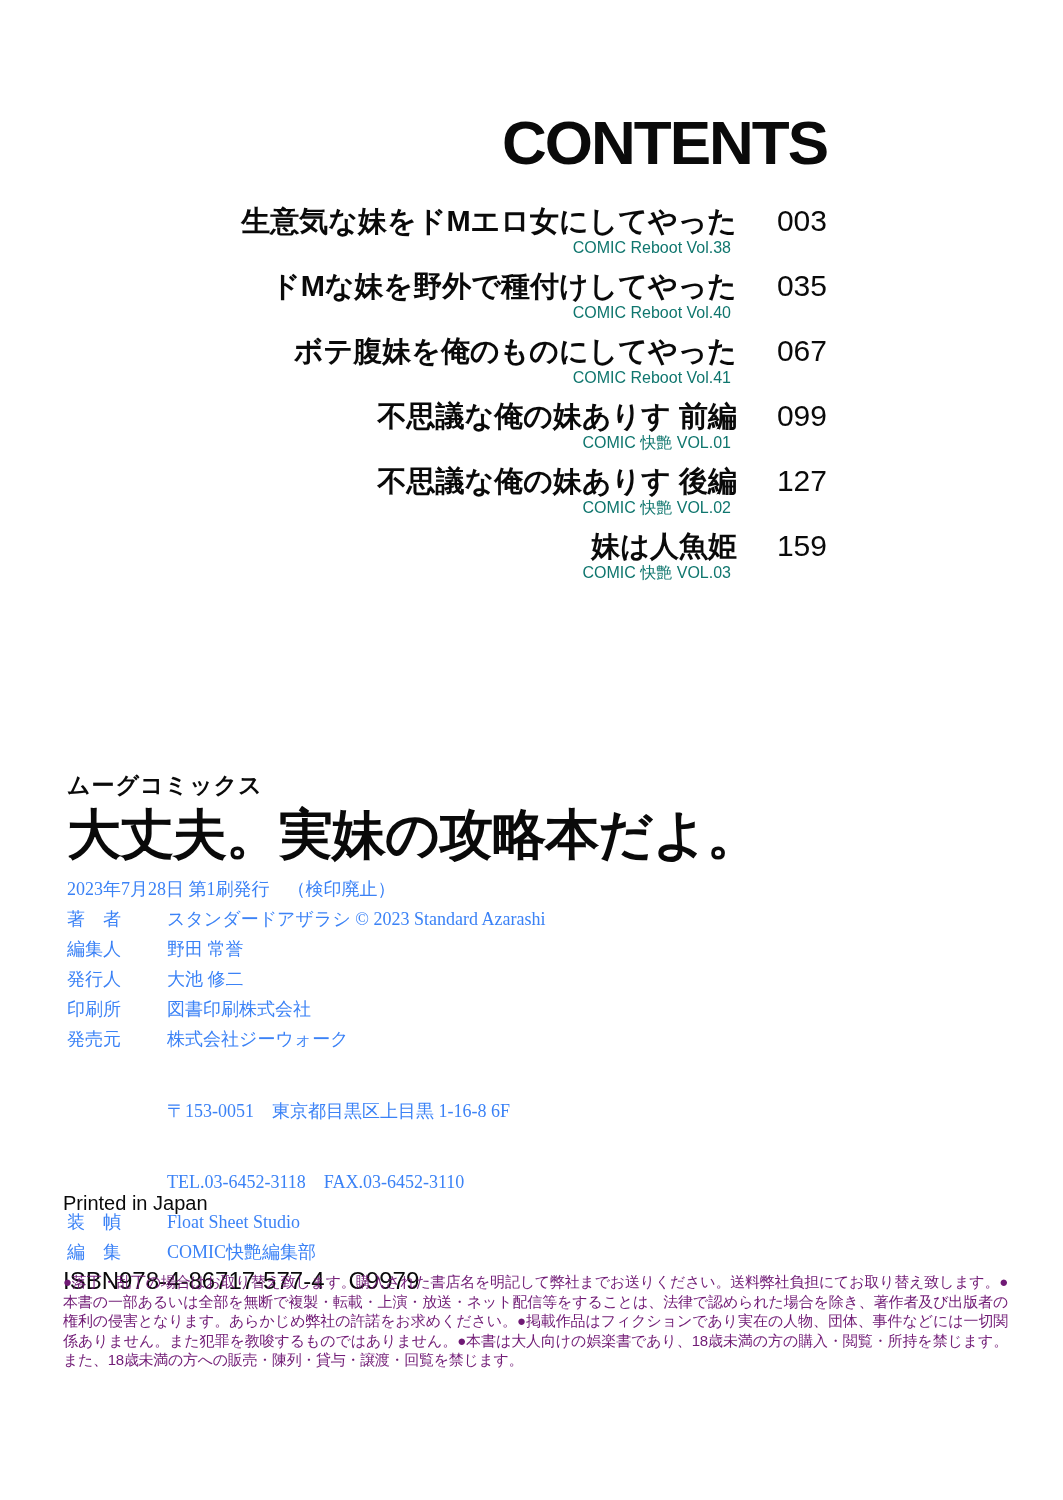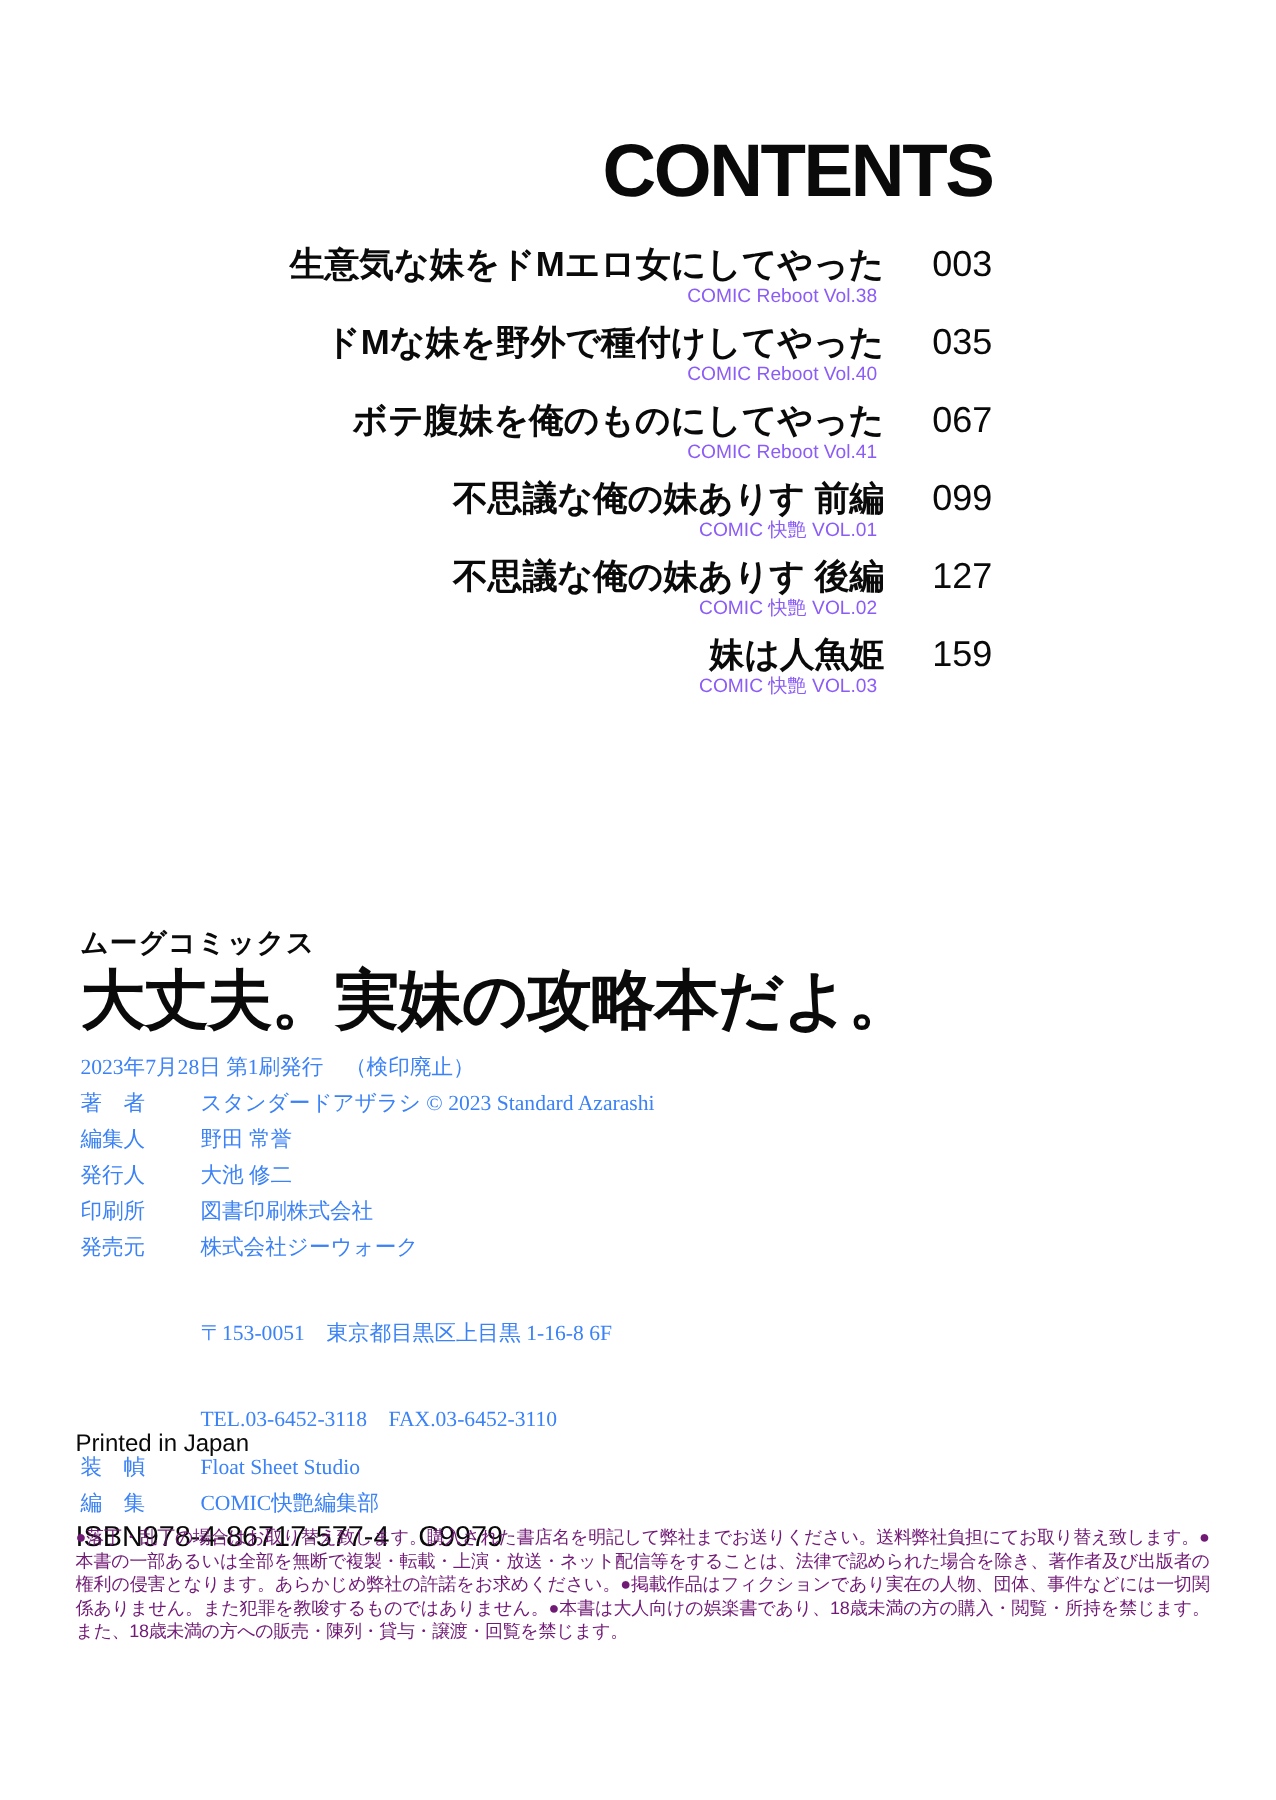--- a/index.html
+++ b/index.html
@@ -26,21 +26,21 @@
   .toc-main { display: flex; justify-content: flex-end; align-items: baseline; }
   .toc-title {
     font-size: 29px; font-weight: 700; line-height: 32px;
     letter-spacing: 0px; white-space: nowrap;
   }
   .toc-page {
     font-size: 30px; font-weight: 400; line-height: 32px;
     width: 90px; text-align: right; white-space: nowrap;
   }
   .toc-sub {
-    font-size: 16px; font-weight: 400; line-height: 20px; color: #8b5cf6;
+    font-size: 16px; font-weight: 400; line-height: 20px; color: #0f766e;
     text-align: right; padding-right: 96px; margin-top: 1px; white-space: nowrap;
   }
 
   
   .book-block { position: absolute; left: 67px; top: 742px; margin-top: 29px; }
   .book-label { font-size: 23px; font-weight: bold; letter-spacing: 1px; line-height: 28px; }
   .book-title { font-size: 54px; font-weight: bold; letter-spacing: -1px; line-height: 62px; margin-top: 4px; white-space: nowrap; }
 
   
   .colophon {

